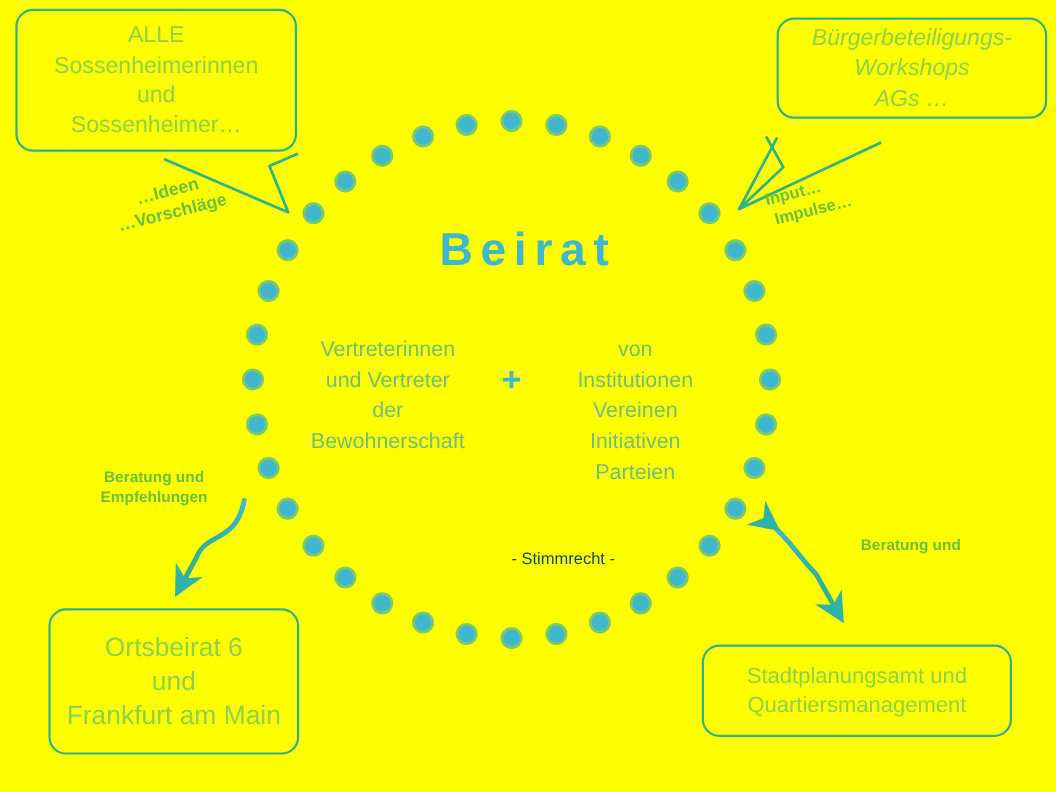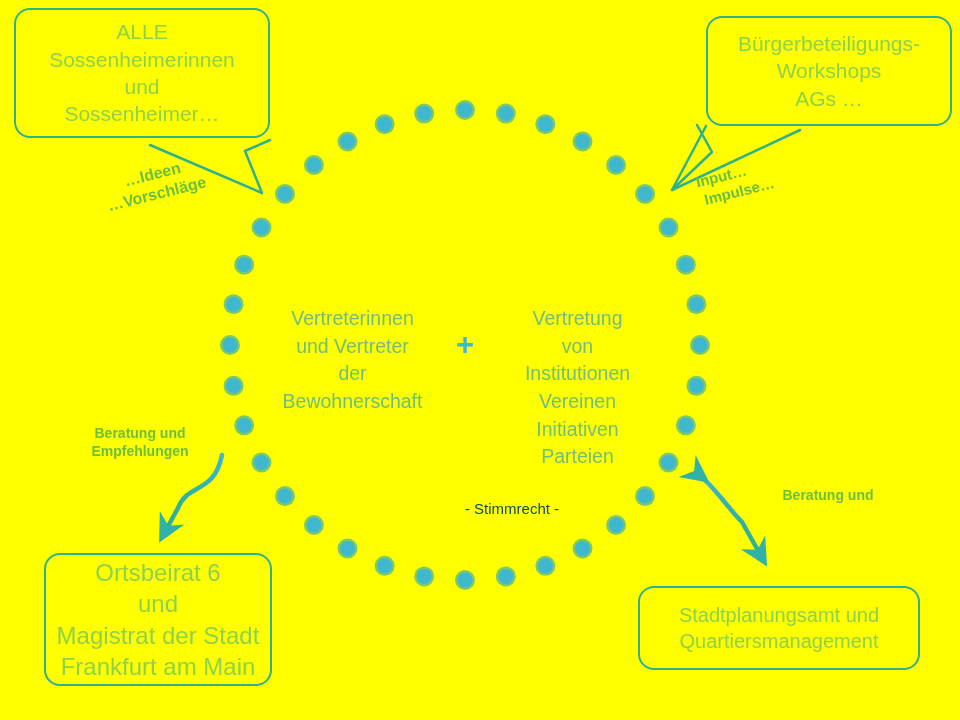--- a/index.html
+++ b/index.html
@@ -33,22 +33,23 @@
     z-index: 4;
   }
   .box .ln { display: block; width: 100%; }
 
   #bubble-alle {
     left: 14px; top: 8px; width: 256px; height: 130px;
     font-size: 21px;
     align-items: center;
   }
   #bubble-buerger {
-    left: 706px; top: 16px; width: 246px; height: 110px;
+    left: 706px; top: 16px; width: 246px; height: 92px;
     font-size: 21px;
+    font-style: italic;
   }
   #box-ortsbeirat {
     left: 44px; top: 553px; width: 228px; height: 133px;
     font-size: 24px;
   }
   #box-stadtplanung {
     left: 638px; top: 586px; width: 282px; height: 84px;
     font-size: 20px;
   }
 
@@ -269,21 +270,20 @@
 
   <div class="box" id="bubble-buerger">
     <span class="ln">Bürgerbeteiligungs-</span>
     <span class="ln">Workshops</span>
     <span class="ln">AGs …</span>
   </div>
 
   <div class="box" id="box-ortsbeirat">
     <span class="ln">Ortsbeirat 6</span>
     <span class="ln">und</span>
-    <span class="ln">Magistrat der Stadt</span>
     <span class="ln">Frankfurt am Main</span>
   </div>
 
   <div class="box" id="box-stadtplanung">
     <span class="ln">Stadtplanungsamt und</span>
     <span class="ln">Quartiersmanagement</span>
   </div>
 
   <div class="freetext" id="lbl-ideen">
     <div>…Ideen</div>
@@ -297,31 +297,31 @@
 
   <div class="freetext" id="lbl-beratung-empf">
     <div>Beratung und</div>
     <div>Empfehlungen</div>
   </div>
 
   <div class="freetext" id="lbl-beratung-proj">
     <div>Beratung und</div>
   </div>
 
+  <div id="title-beirat">Beirat</div>
 
   <div id="core">
     <div class="core-col">
       <div>Vertreterinnen</div>
       <div>und Vertreter</div>
       <div>der</div>
       <div>Bewohnerschaft</div>
     </div>
     <div id="plus-sign">+</div>
     <div class="core-col">
-      <div>Vertretung</div>
       <div>von</div>
       <div>Institutionen</div>
       <div>Vereinen</div>
       <div>Initiativen</div>
       <div>Parteien</div>
     </div>
   </div>
 
   <div id="stimmrecht">- Stimmrecht -</div>
 

